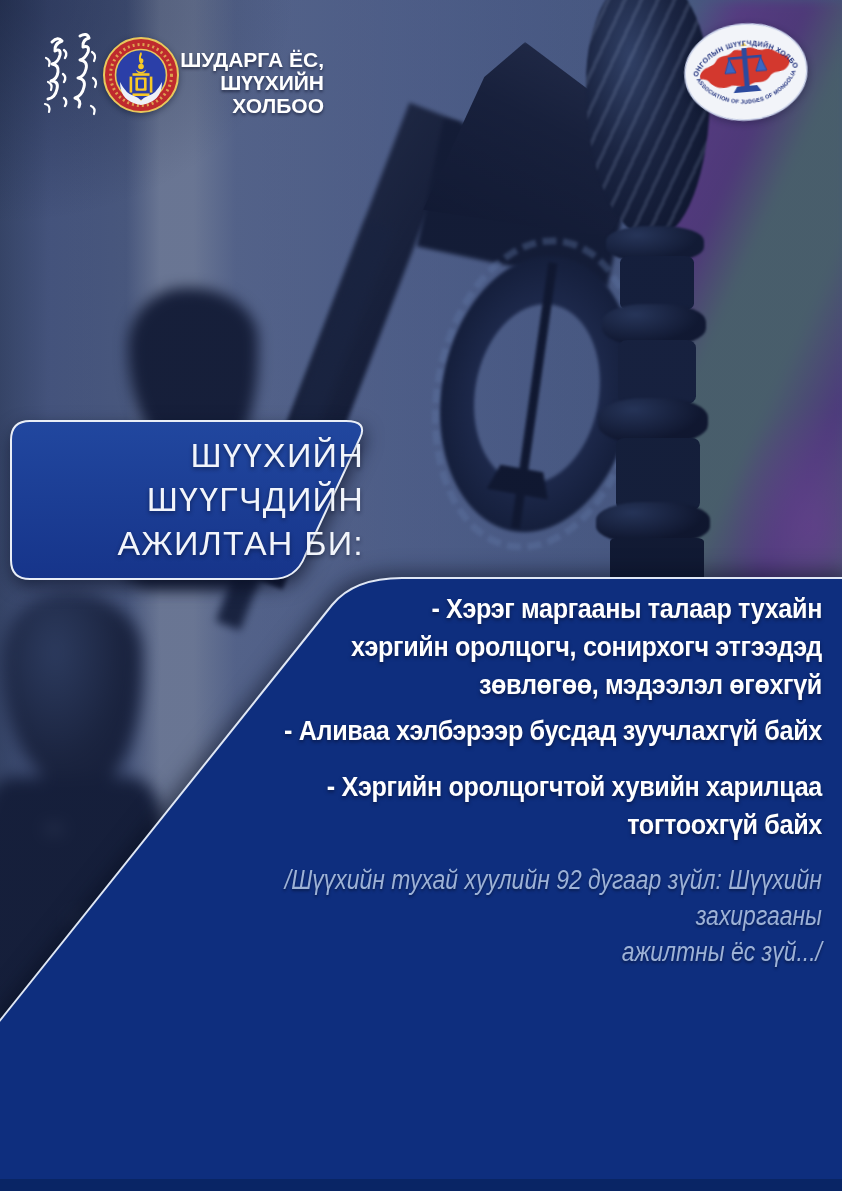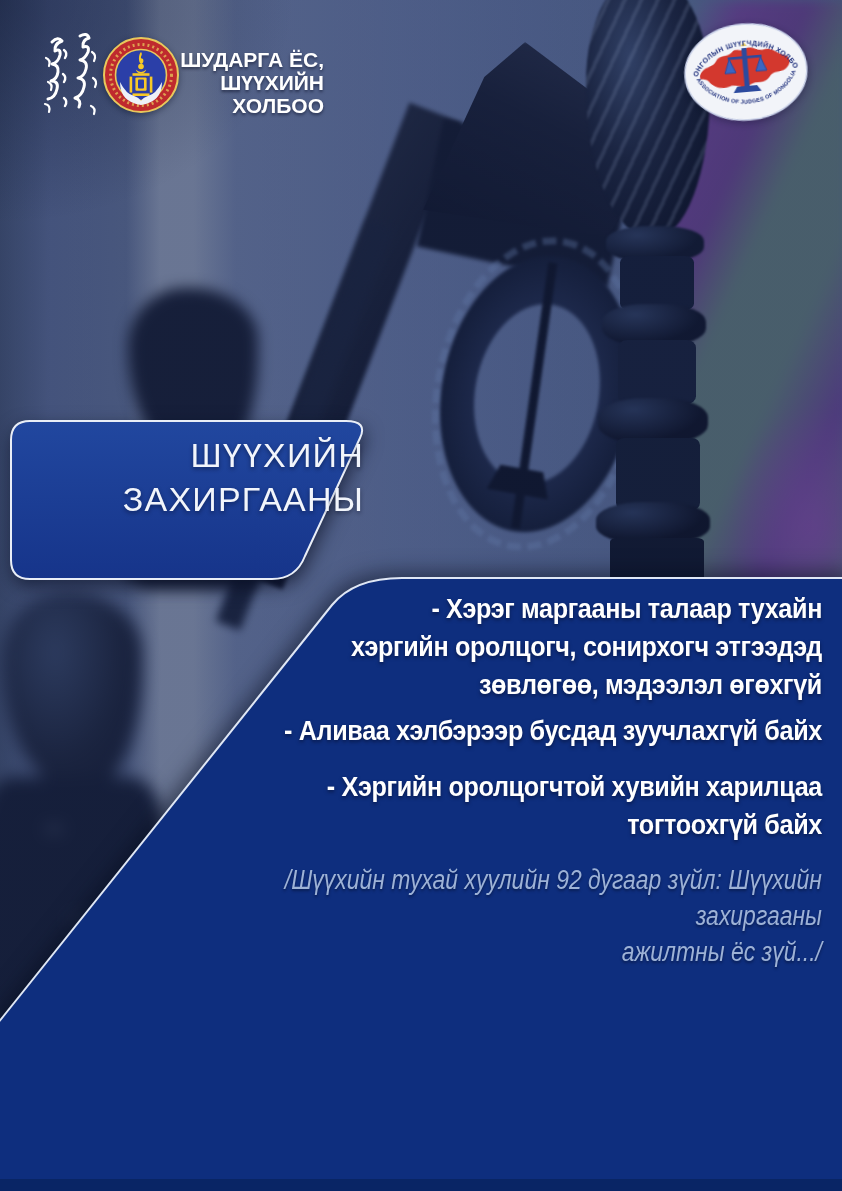--- a/index.html
+++ b/index.html
@@ -154,21 +154,22 @@
       <linearGradient id="bannerGrad" x1="0" y1="421" x2="0" y2="581" gradientUnits="userSpaceOnUse">
         <stop offset="0" stop-color="#21479f"></stop>
           <stop offset="1" stop-color="#16348a"></stop>
       </linearGradient>
     </defs>
     <path class="banner-path" d="M30 421 H346 Q368 421 360 438 L305 556 Q296 579 272 579 H30 Q11 579 11 560 V440 Q11 421 30 421 Z"></path>
   </svg>
 
   <div class="title-block">
     <div>ШҮҮХИЙН</div>
-    <div>ЗАХИРГААНЫ</div>
+    <div>ШҮҮГЧДИЙН</div>
+    <div>АЖИЛТАН БИ:</div>
   </div>
 
   <div class="rule rule-1">
     <div>- Хэрэг маргааны талаар тухайн</div>
     <div>хэргийн оролцогч, сонирхогч этгээдэд</div>
     <div>зөвлөгөө, мэдээлэл өгөхгүй</div>
   </div>
   <div class="rule rule-2">
     <div>- Аливаа хэлбэрээр бусдад зуучлахгүй байх</div>
   </div>

